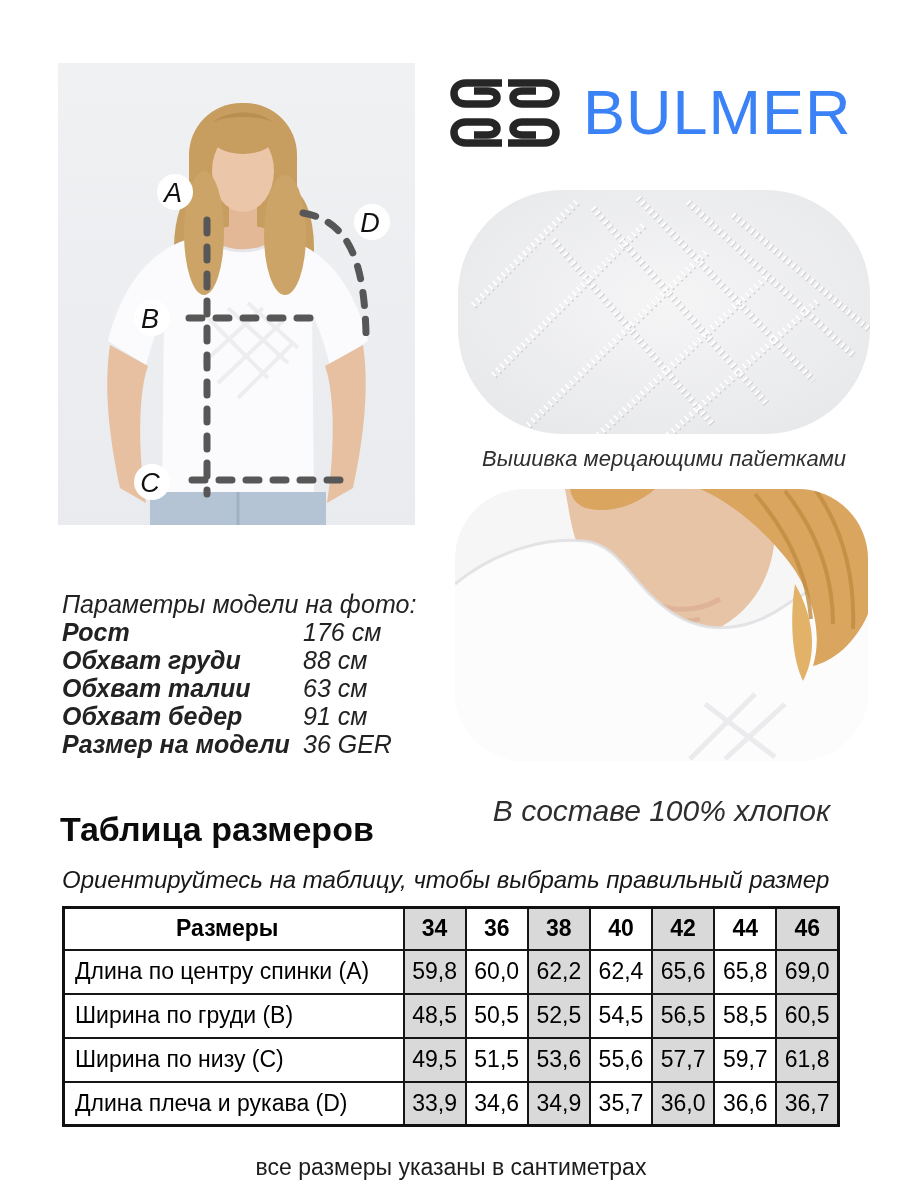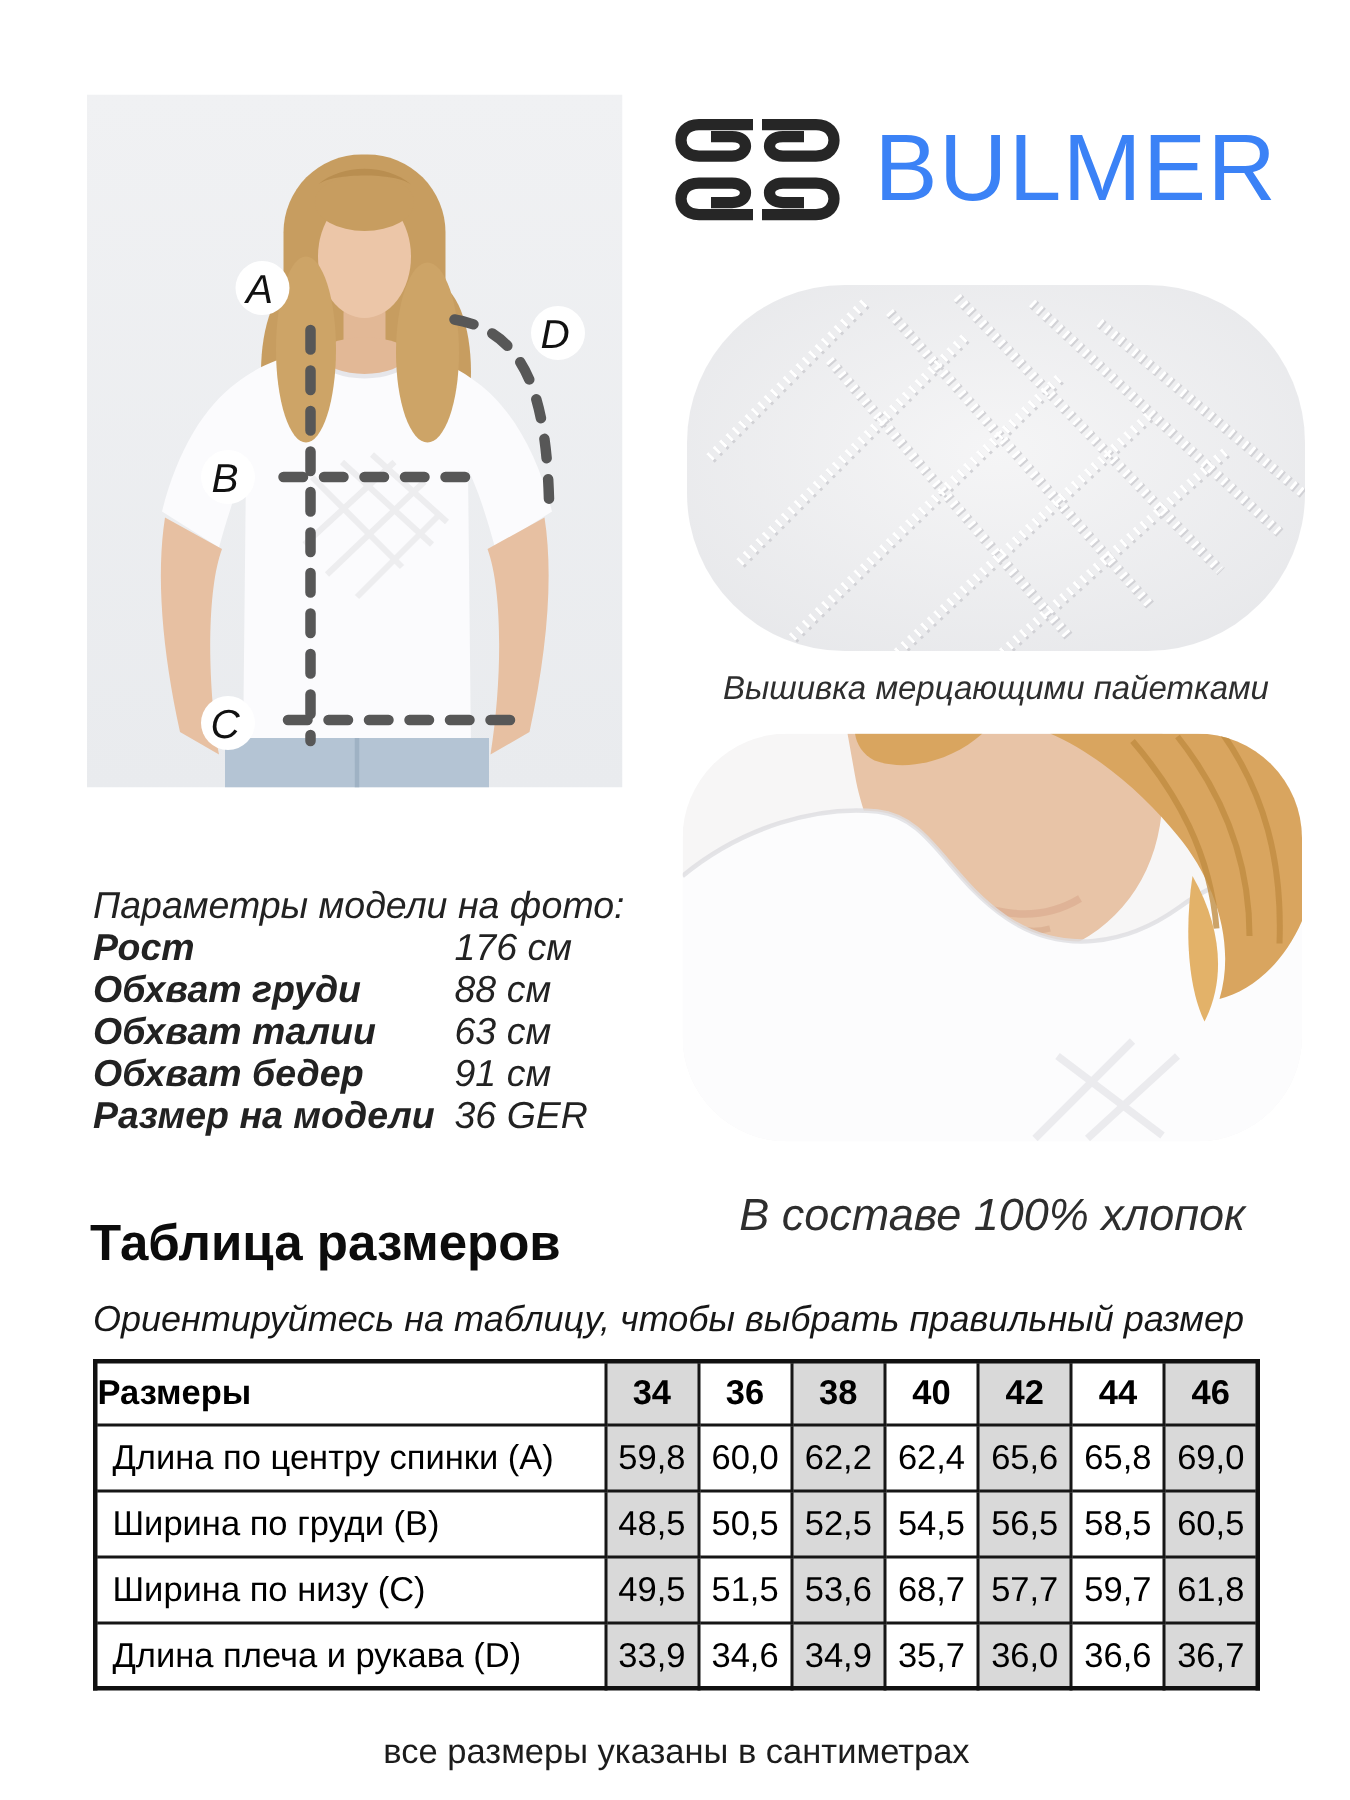--- a/index.html
+++ b/index.html
@@ -35,21 +35,21 @@
   .size-heading { position:absolute; left:60px; top:810px; font-size:34px; font-weight:700; color:#0c0c0c; }
   .size-hint { position:absolute; left:62px; top:866px; width:778px; text-align:left;
     font-style:italic; font-size:24px; color:#171717; }
   .size-table { position:absolute; left:62px; top:906px; width:778px;
     border-collapse:collapse; table-layout:fixed; font-size:23px; color:#000;
     border:3px solid #111; }
   .size-table th, .size-table td { border:2px solid #161616; padding:0; }
   .size-table thead tr { height:42px; }
   .size-table tbody tr { height:44px; }
   .size-table th { font-weight:700; }
-  .size-table th.corner { text-align:left; padding-right:13px; }
+  .size-table th.corner { text-align:center; padding-right:13px; }
   .size-table td { text-align:center; font-weight:400; }
   .size-table td.row-label { text-align:left; padding-left:10px; }
   .size-table tr > *:nth-child(even) { background:#d9d9d9; }
   .table-footnote { position:absolute; left:62px; top:1154px; width:778px; text-align:center;
     font-size:23px; color:#1c1c1c; }
 </style>
 </head>
 <body>
 
 <div class="page">
@@ -264,21 +264,21 @@
         <td>54,5</td>
         <td>56,5</td>
         <td>58,5</td>
         <td>60,5</td>
       </tr>
       <tr>
         <td class="row-label">Ширина по низу (C)</td>
         <td>49,5</td>
         <td>51,5</td>
         <td>53,6</td>
-        <td>68,7</td>
+        <td>55,6</td>
         <td>57,7</td>
         <td>59,7</td>
         <td>61,8</td>
       </tr>
       <tr>
         <td class="row-label">Длина плеча и рукава (D)</td>
         <td>33,9</td>
         <td>34,6</td>
         <td>34,9</td>
         <td>35,7</td>

